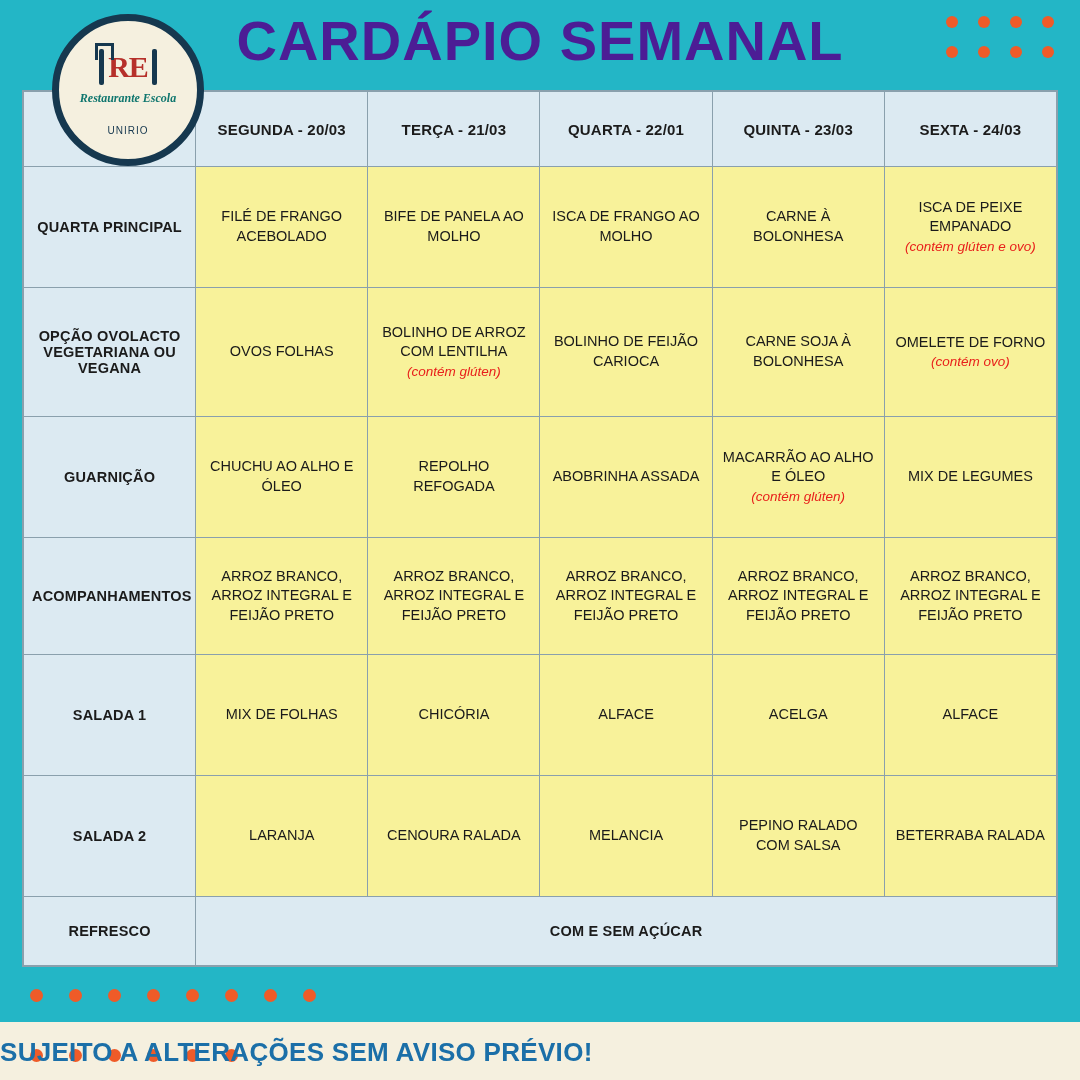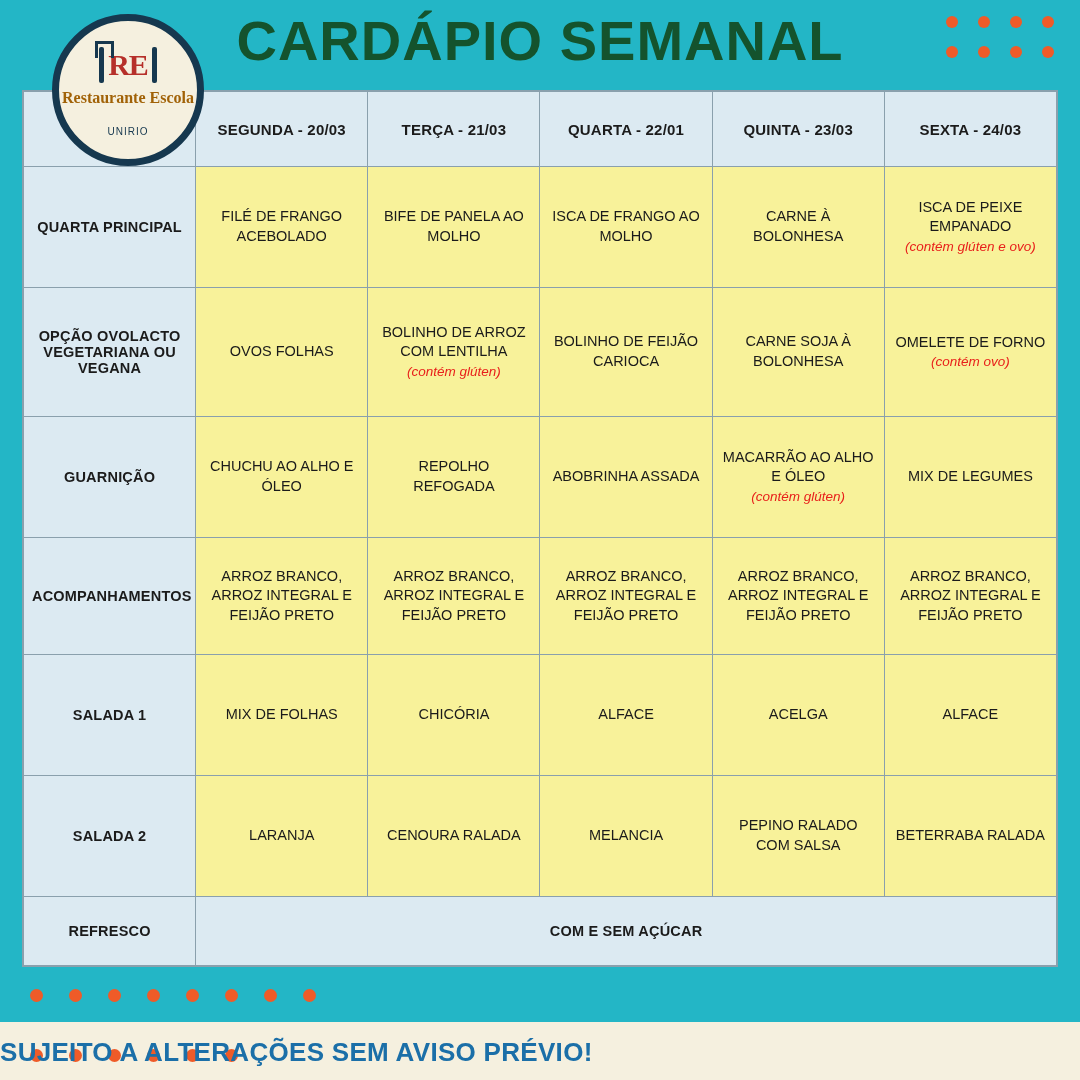--- a/index.html
+++ b/index.html
@@ -20,21 +20,21 @@
     position: absolute;
     top: 0; left: 0;
     width: 1080px;
     height: 92px;
   }
   .title {
     position: absolute;
     left: 0; right: 0;
     top: 6px;
     text-align: center;
-    color: #14532d;
+    color: #4c1d95;
     font-size: 56px;
     font-weight: bold;
     letter-spacing: 1px;
     line-height: 70px;
   }
   .dots-row {
     position: absolute;
     display: flex;
     gap: 20px;
   }
@@ -72,22 +72,23 @@
   }
   .logo-letters {
     font-family: "Liberation Serif", serif;
     font-size: 30px;
     color: #b6302a;
     font-weight: bold;
     letter-spacing: -1px;
   }
   .logo-name {
     font-family: "Liberation Serif", serif;
-    font-size: 16px;
-    color: #a16207;
+    font-size: 12px;
+    color: #0f766e;
+    font-style: italic;
     margin-top: 6px;
     font-weight: bold;
   }
   .logo-sub {
     font-size: 10px;
     color: #16384f;
     letter-spacing: 1px;
     margin-top: 19px;
   }
   .fork, .knife {

